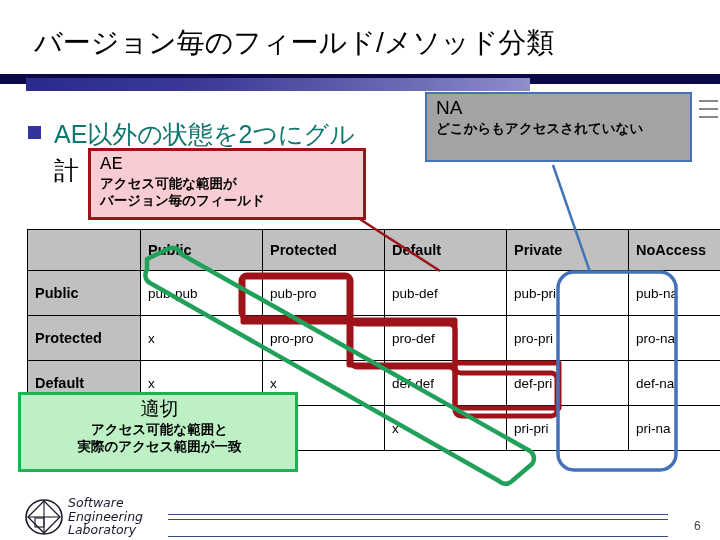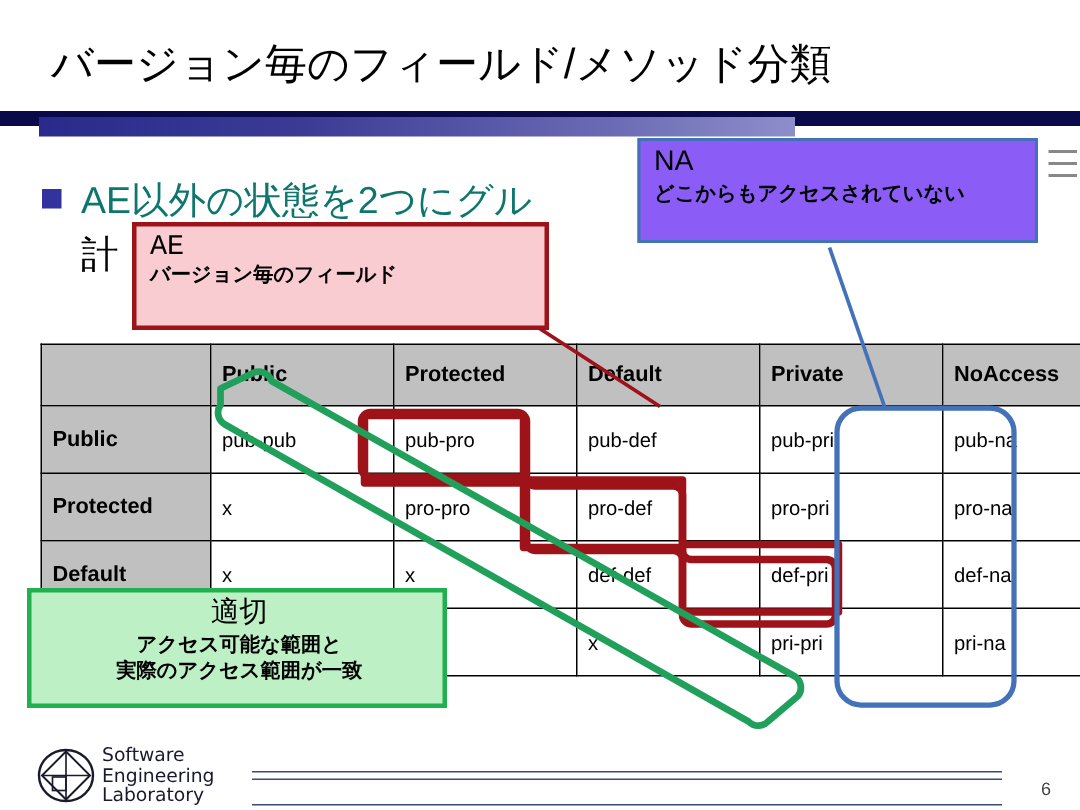--- a/index.html
+++ b/index.html
@@ -130,21 +130,21 @@
     font-size: 13.5px;
     line-height: 17px;
     color: #000000;
     white-space: nowrap;
     font-weight: bold;
   }
 
   #callout-na {
     left: 425px; top: 92px;
     width: 267px; height: 70px;
-    background: #8b5cf6;
+    background: #a3a3a3;
     border: 2.5px solid #4472b8;
     padding: 3px 7px 0 9px;
   }
   #callout-ae {
     left: 88px; top: 148px;
     width: 278px; height: 72px;
     background: #f9ccd1;
     border: 3px solid #9e1319;
     padding: 2px 7px 0 9px;
     font-family: Liberation Mono, monospace;
@@ -164,21 +164,21 @@
     background: #888888;
     height: 2px;
     width: 19px;
     left: 699px;
   }
 
   
   #footer-logo {
     position: absolute;
     left: 24px; top: 496px;
-    width: 136px; height: 40px;
+    width: 136px; height: 40px; font-style: italic;
   }
   #logo-mark { position: absolute; left: 0; top: 2px; }
   #logo-text {
     position: absolute;
     left: 44px; top: 0px;
     font-size: 12.5px;
     line-height: 13.5px;
     color: #1a1a2e;
     font-family: "DejaVu Sans", sans-serif;
   }
@@ -307,20 +307,21 @@
     <line x1="287" y1="397" x2="260" y2="432" stroke="#20a05a" stroke-width="2.5"></line>
   </svg>
 
   <div id="callout-na" class="callout">
     <div class="c-title">NA</div>
     <div class="c-line">どこからもアクセスされていない</div>
   </div>
 
   <div id="callout-ae" class="callout">
     <div class="c-title">AE</div>
+    <div class="c-line">アクセス可能な範囲が</div>
     <div class="c-line">バージョン毎のフィールド</div>
   </div>
 
   <div id="callout-ok" class="callout">
     <div class="c-title">適切</div>
     <div class="c-line">アクセス可能な範囲と</div>
     <div class="c-line">実際のアクセス範囲が一致</div>
   </div>
 
   <div class="mark-line" style="top:100px;"></div>

